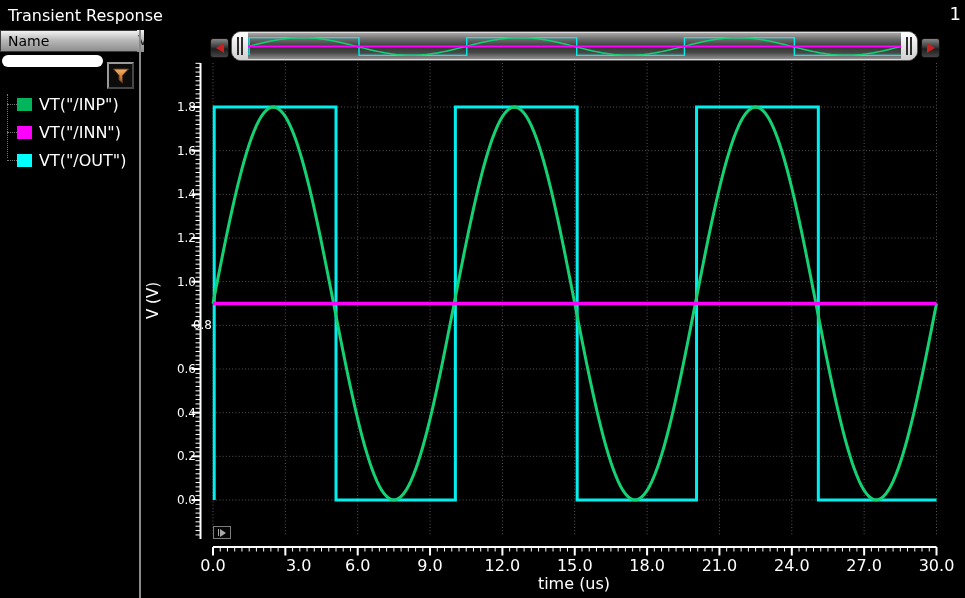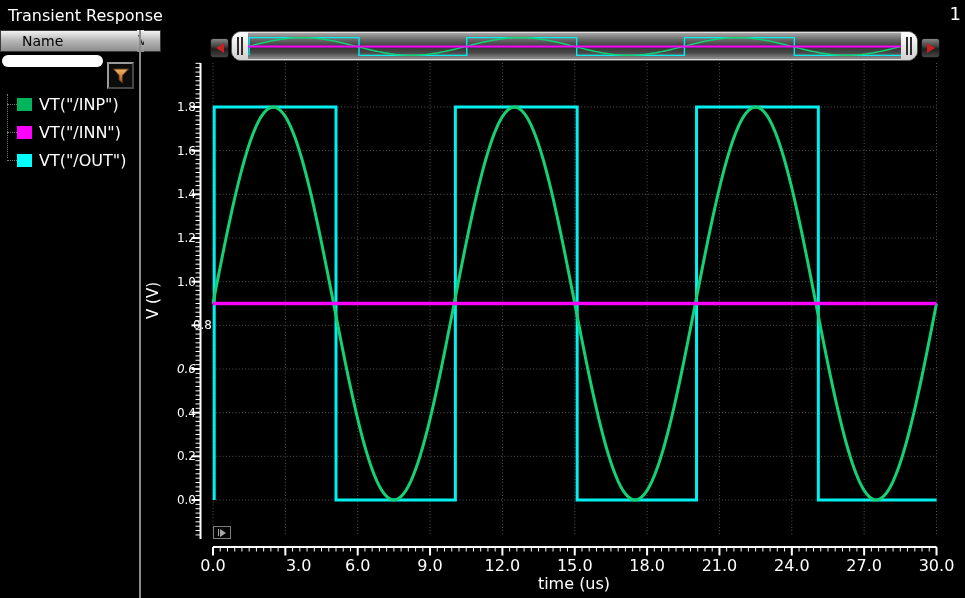--- a/index.html
+++ b/index.html
@@ -4,23 +4,23 @@
 <style>
   html,body{margin:0;padding:0;background:#000;}
   body{position:relative;width:965px;height:598px;overflow:hidden;
        font-family:"DejaVu Sans","Liberation Sans",sans-serif;color:#fff;}
   .abs{position:absolute;}
   
   .title{left:8px;top:6px;font-size:16px;color:#fff;white-space:nowrap;}
   .page-num{right:4px;top:3px;font-size:18px;color:#fff;}
   
   .col-sep{left:139px;top:30px;width:2px;height:568px;background:#8a8a8a;}
-  .name-header{left:0;top:30px;width:161px;height:22px;box-sizing:border-box;
+  .name-header{left:0;top:30px;width:140px;height:22px;box-sizing:border-box;
     background:linear-gradient(#f2f2f2,#b9b9b9 45%,#8e8e8e);border:1px solid #3a3a3a;
-    color:#000;font-size:14px;line-height:20px;padding-left:21px;}
+    color:#000;font-size:14px;line-height:20px;padding-left:7px;}
   .value-sliver{left:137px;top:30px;width:6px;height:22px;overflow:hidden;
     background:linear-gradient(#f2f2f2,#b9b9b9 45%,#8e8e8e);
     color:#222;font-size:14px;line-height:20px;padding-left:1px;}
   .filter-pill{left:2px;top:55px;width:101px;height:12px;background:#fff;
     border-radius:7px;border:none;outline:none;padding:0 6px;box-sizing:border-box;
     font-size:10px;color:#000;}
   .filter-btn{left:107px;top:62px;width:27px;height:27px;background:#0c0c0c;
     border:2px outset #9a9a9a;box-sizing:border-box;display:flex;
     align-items:center;justify-content:center;padding:0;}
   .legend{left:0;top:90px;width:136px;}
@@ -392,21 +392,21 @@
     <span class="tri-r"></span>
   </button>
 </div>
 
 <div class="abs y-axis-title">V (V)</div>
 <div class="abs x-axis-title">time (us)</div>
 <div id="tick-labels">
     <span class="ytick" style="top: 490px;">0.0</span>
     <span class="ytick" style="top: 446.333px;">0.2</span>
     <span class="ytick" style="top: 402.667px;">0.4</span>
-    <span class="ytick" style="top: 359px; font-style: italic;">0.6</span>
+    <span class="ytick" style="top: 359px;">0.6</span>
     <span class="ytick" style="top: 315.333px; padding-left: 16px;">0.8</span>
     <span class="ytick" style="top: 271.667px;">1.0</span>
     <span class="ytick" style="top: 228px;">1.2</span>
     <span class="ytick" style="top: 184.333px;">1.4</span>
     <span class="ytick" style="top: 140.667px;">1.6</span>
     <span class="ytick" style="top: 97px;">1.8</span>
     <span class="xtick" style="left: 187px;">0.0</span>
     <span class="xtick" style="left: 259.35px; text-align: right;">3.0</span>
     <span class="xtick" style="left: 331.7px;">6.0</span>
     <span class="xtick" style="left: 404.05px;">9.0</span>

